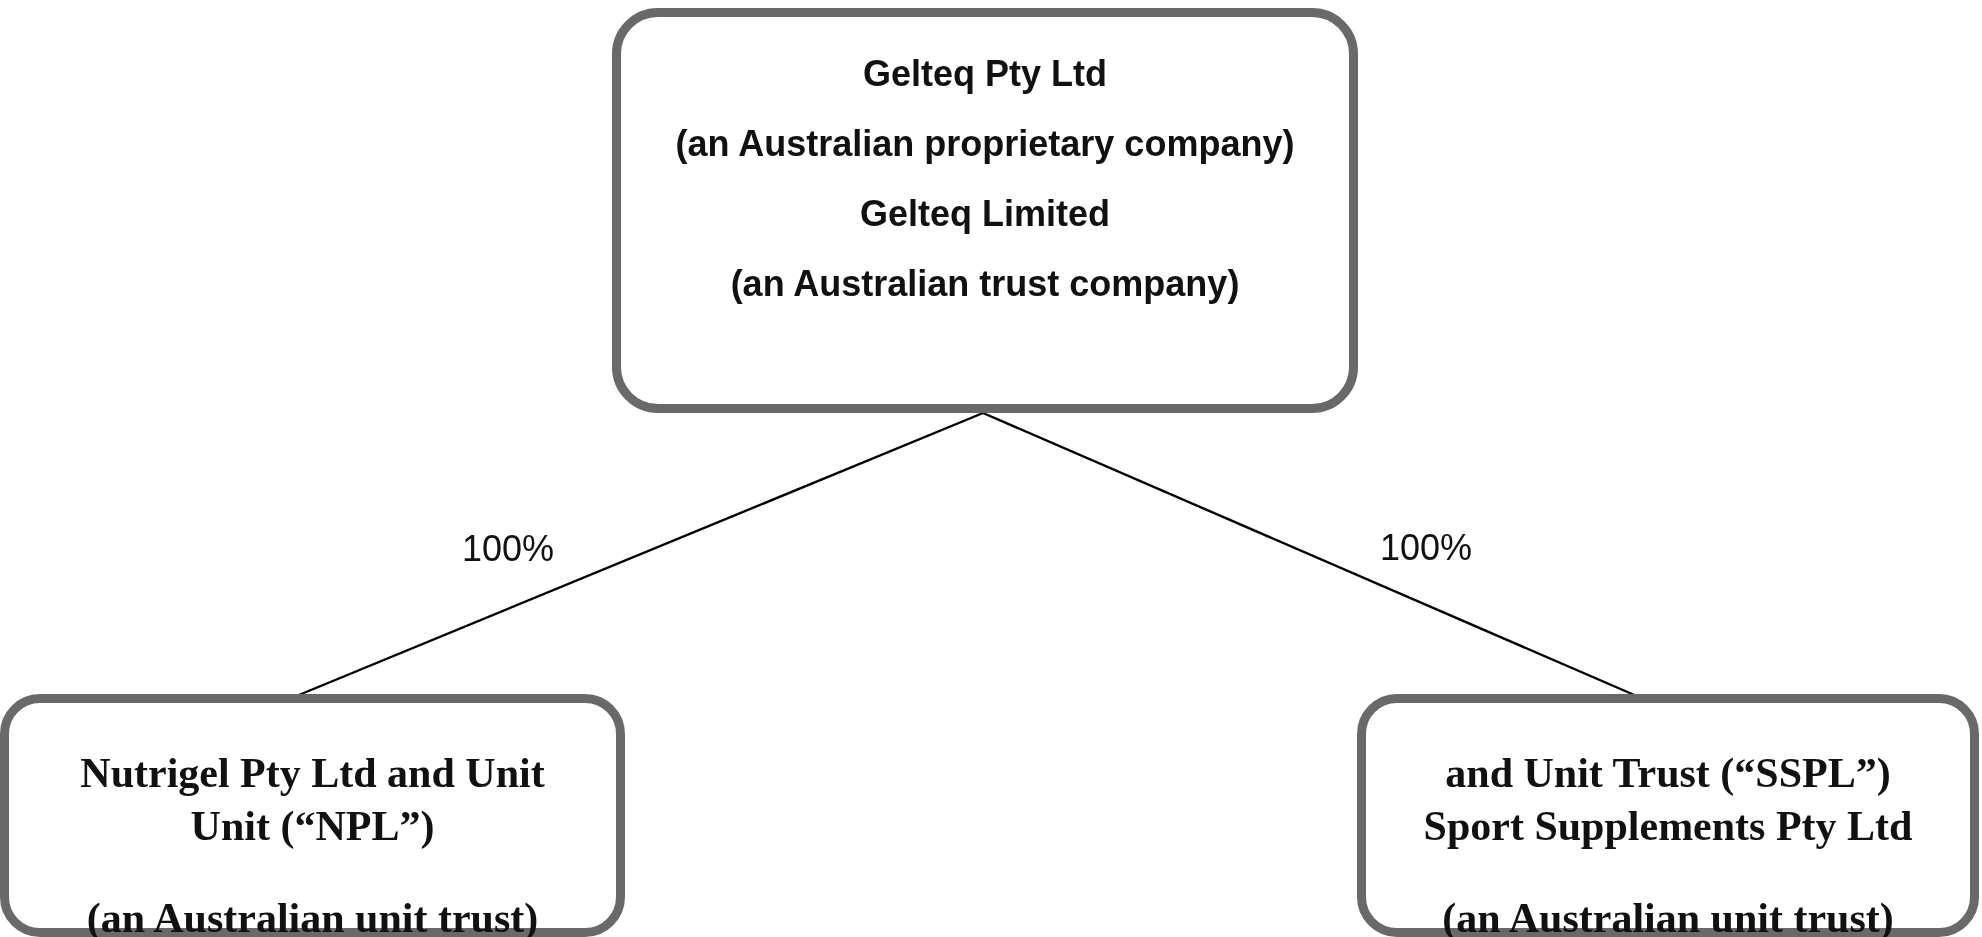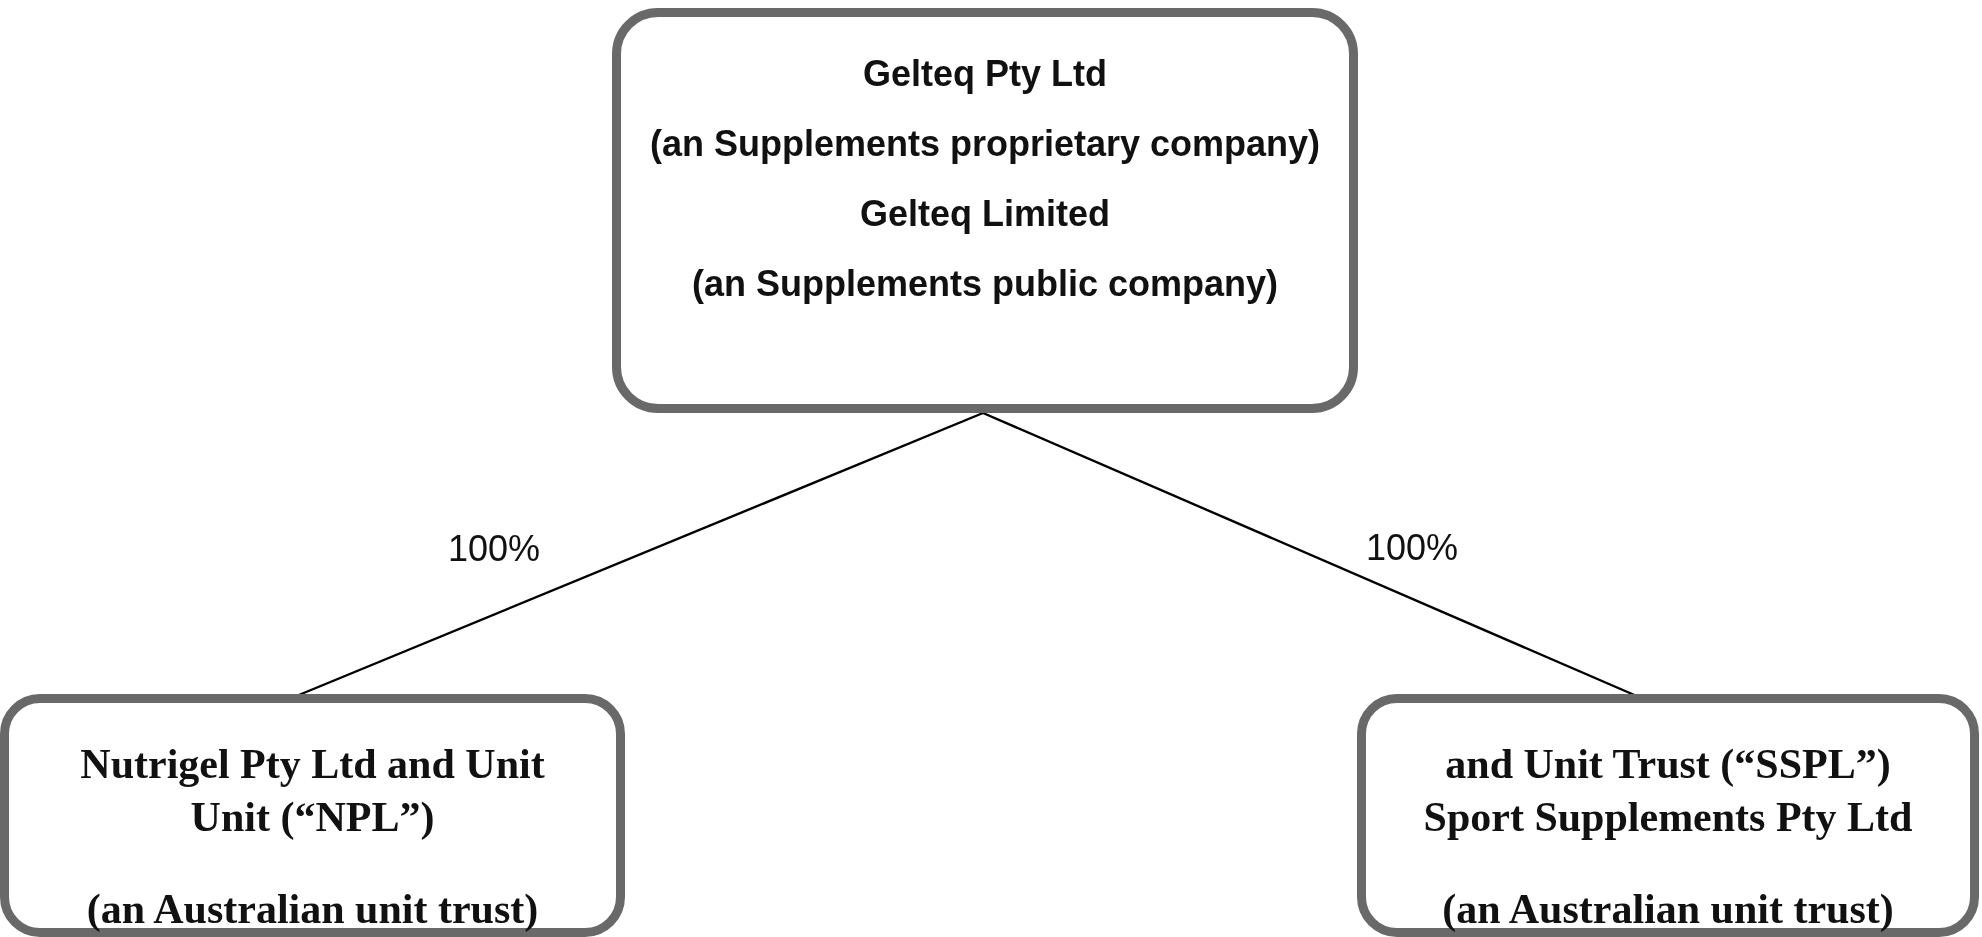--- a/index.html
+++ b/index.html
@@ -44,21 +44,21 @@
     padding-top: 22px;
     font-family: "Liberation Sans", sans-serif;
     font-weight: bold;
     font-size: 36px;
     line-height: 70px;
   }
   .box.child {
     top: 694px;
     height: 243px;
     border-radius: 40px;
-    padding-top: 35px;
+    padding-top: 44px;
     font-family: "Liberation Serif", serif;
     font-weight: bold;
     font-size: 42px;
   }
   .box.child.left-child {
     left: 0px;
     width: 625px;
   }
   .box.child.right-child {
     left: 1357px;
@@ -75,21 +75,21 @@
   .csub {
     margin-top: 39px;
     line-height: 53px;
     white-space: nowrap;
   }
   .edge-label {
     position: absolute;
     width: 120px;
     height: 44px;
     line-height: 44px;
-    text-align: left;
+    text-align: center;
     font-family: "Liberation Sans", sans-serif;
     font-size: 36px;
     font-weight: normal;
     color: var(--text, #111111);
   }
   .edge-label.left {
     left: 448px;
     top: 527px;
   }
   .edge-label.right {
@@ -102,23 +102,23 @@
 
 <div class="canvas">
 
   <svg class="connectors" viewBox="0 0 1982 937" xmlns="http://www.w3.org/2000/svg">
     <line x1="983" y1="413" x2="294" y2="697"></line>
     <line x1="983" y1="413" x2="1639" y2="697"></line>
   </svg>
 
   <div class="box parent">
     <div class="pline">Gelteq Pty Ltd</div>
-    <div class="pline">(an Supplements proprietary company)</div>
+    <div class="pline">(an Australian proprietary company)</div>
     <div class="pline">Gelteq Limited</div>
-    <div class="pline">(an Supplements public company)</div>
+    <div class="pline">(an Australian trust company)</div>
   </div>
 
   <div class="edge-label left">100%</div>
   <div class="edge-label right">100%</div>
 
   <div class="box child left-child">
     <div class="cname">
       <span class="nline">Nutrigel Pty Ltd and Unit</span>
       <span class="nline">Unit (“NPL”)</span>
     </div>

